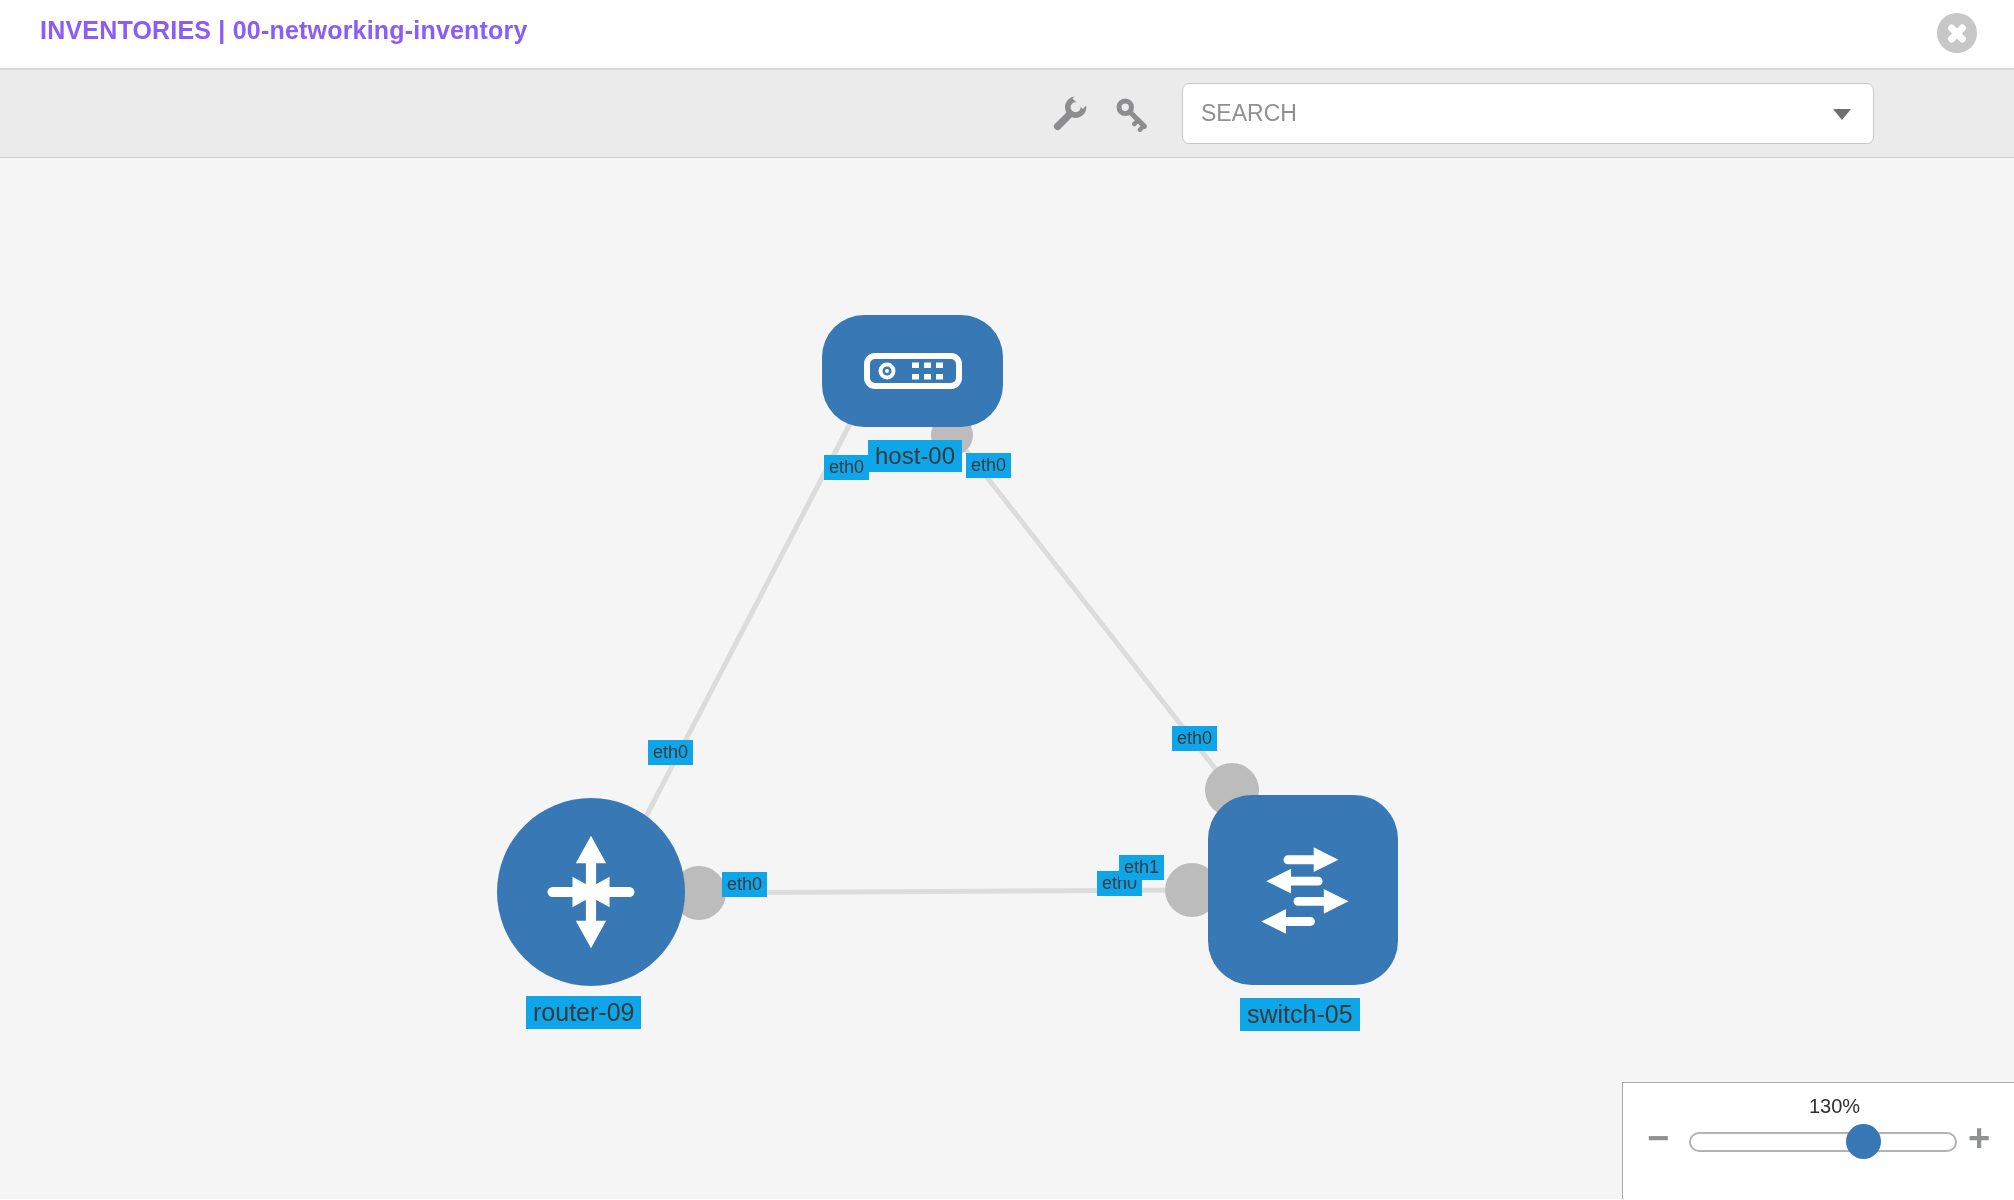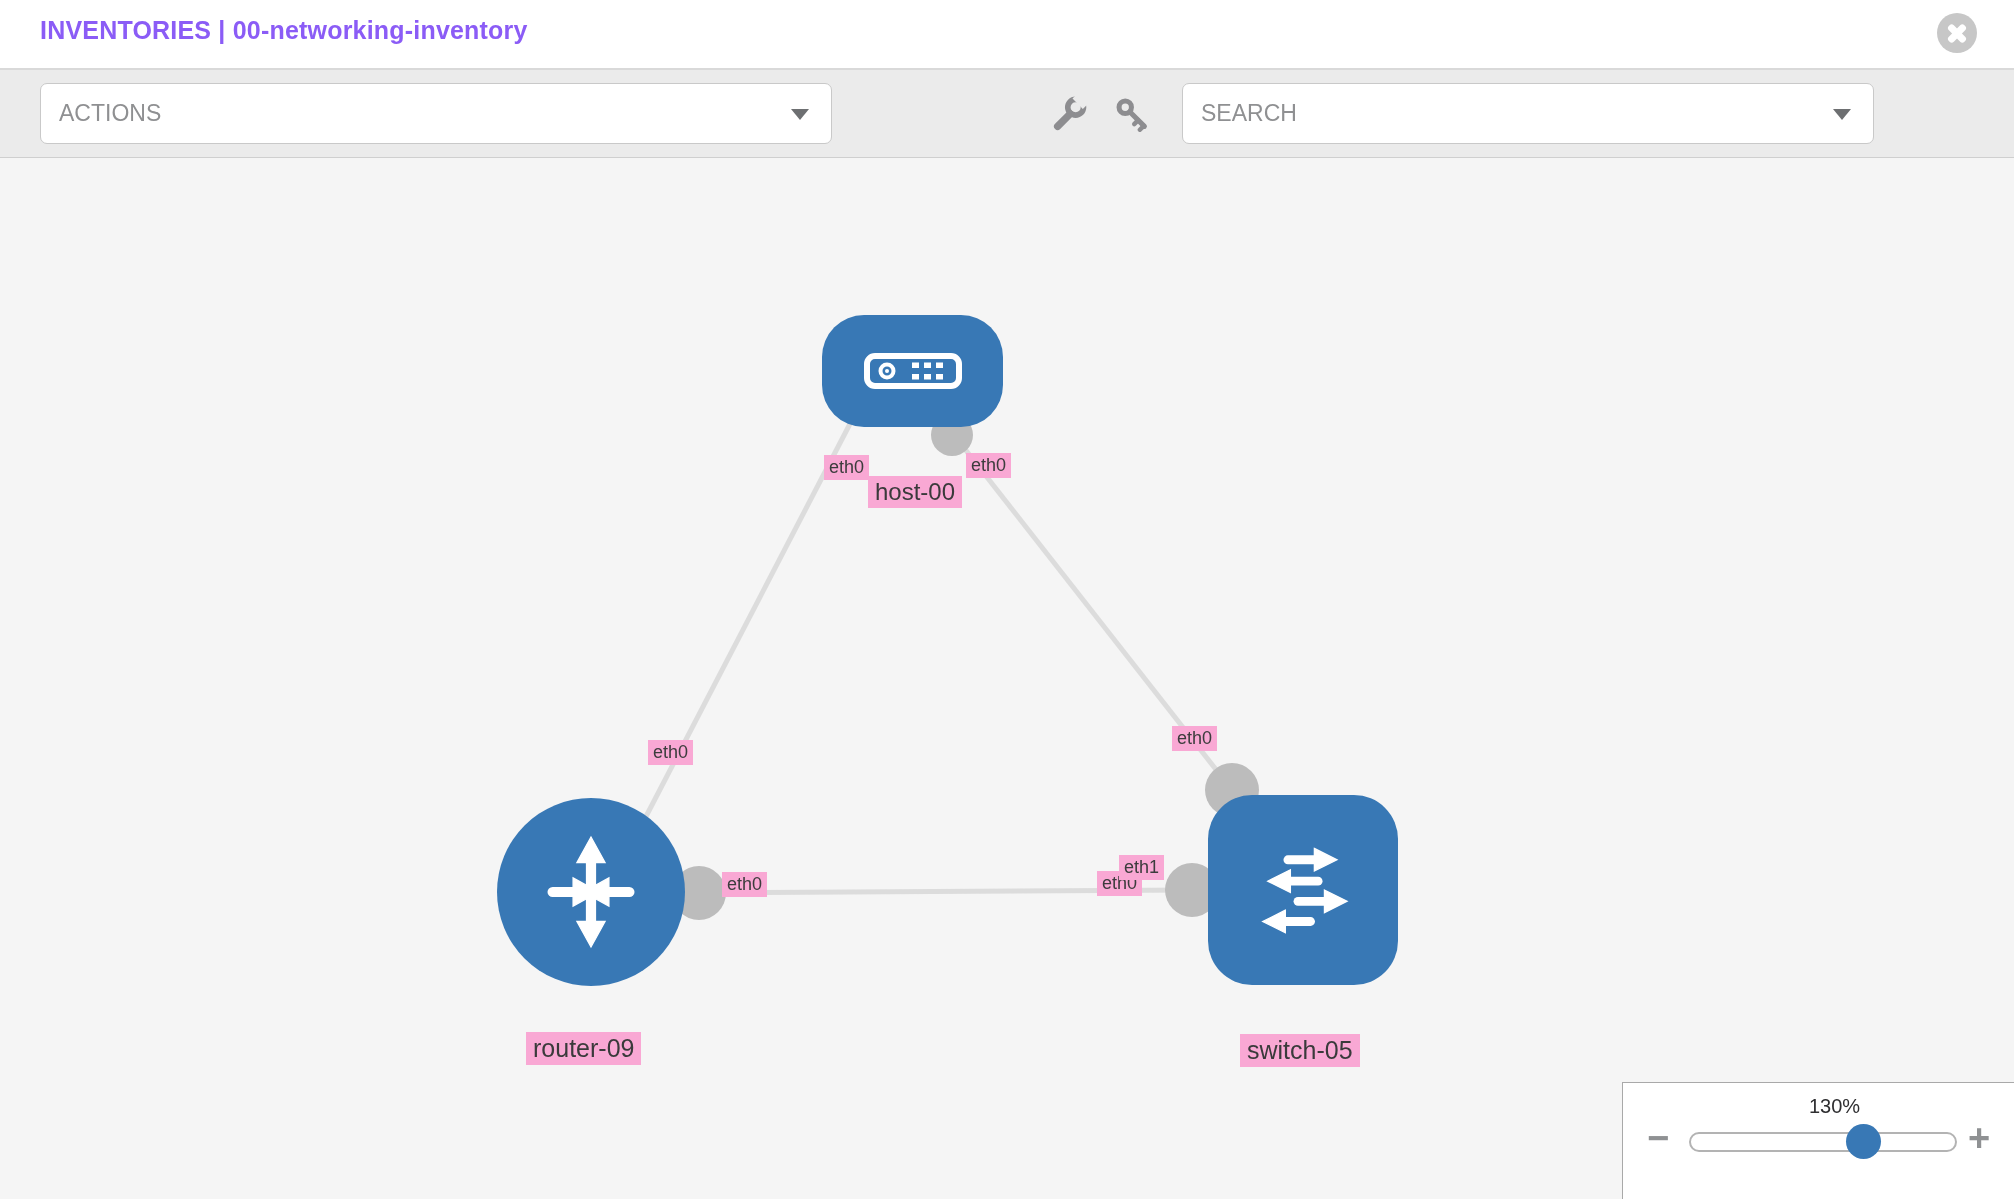--- a/index.html
+++ b/index.html
@@ -27,22 +27,22 @@
 
   
   .canvas{position:relative;width:2014px;height:1041px;background:#f5f5f5;overflow:hidden;}
   .linksvg{position:absolute;left:0;top:0;z-index:0;}
 
   .node{position:absolute;z-index:2;background:#3878b5;display:flex;align-items:center;justify-content:center;cursor:pointer;}
   .node.host{left:822px;top:157px;width:181px;height:112px;border-radius:42px;}
   .node.router{left:497px;top:640px;width:188px;height:188px;border-radius:50%;}
   .node.switch{left:1208px;top:637px;width:190px;height:190px;border-radius:44px;}
 
-  .chip{position:absolute;z-index:3;background:#f9a8d4;color:#3c3c3d;font-size:18px;line-height:1.25;padding:1px 5px;white-space:nowrap;}
-  .chip.name{font-size:25px;padding:1px 7px;color:#3a3a3b;margin-top:36px;}
+  .chip{position:absolute;z-index:3;background:#0ea5e9;color:#3c3c3d;font-size:18px;line-height:1.25;padding:1px 5px;white-space:nowrap;}
+  .chip.name{font-size:25px;padding:1px 7px;color:#3a3a3b;}
   .chip.host-name{left:868px;top:282px;font-size:24px;}
   .chip.router-name{left:526px;top:838px;}
   .chip.switch-name{left:1240px;top:840px;}
   .chip.ifA{left:824px;top:297px;}
   .chip.ifB{left:966px;top:295px;}
   .chip.ifC{left:648px;top:582px;}
   .chip.ifD{left:1172px;top:568px;}
   .chip.ifE{left:722px;top:714px;}
   .chip.ifF{left:1097px;top:713px;z-index:3;}
   .chip.ifG{left:1119px;top:697px;z-index:4;}
@@ -64,24 +64,20 @@
 
   <div class="hdr">
     <h1>INVENTORIES | 00-networking-inventory</h1>
     <div class="close-btn">
       <span class="bar b1"></span>
       <span class="bar b2"></span>
     </div>
   </div>
 
   <div class="toolbar">
-    <div class="selbox actions">
-      <span class="lbl">ACTIONS</span>
-      <span class="caret"></span>
-    </div>
 
     <svg class="toolicon wrench" viewBox="0 0 32 32">
       <circle cx="21" cy="10" r="7" fill="none" stroke="#8d8d90" stroke-width="5"></circle>
       <rect x="20" y="-2" width="13" height="10" fill="#ebebeb" transform="rotate(45 26 3)"></rect>
       <line x1="5" y1="27" x2="16" y2="16" stroke="#8d8d90" stroke-width="6.5" stroke-linecap="round"></line>
     </svg>
 
     <svg class="toolicon key" viewBox="0 0 32 32">
       <circle cx="10" cy="10" r="5.5" fill="none" stroke="#8d8d90" stroke-width="4.5"></circle>
       <line x1="14" y1="14" x2="27" y2="27" stroke="#8d8d90" stroke-width="4.5" stroke-linecap="round"></line>

